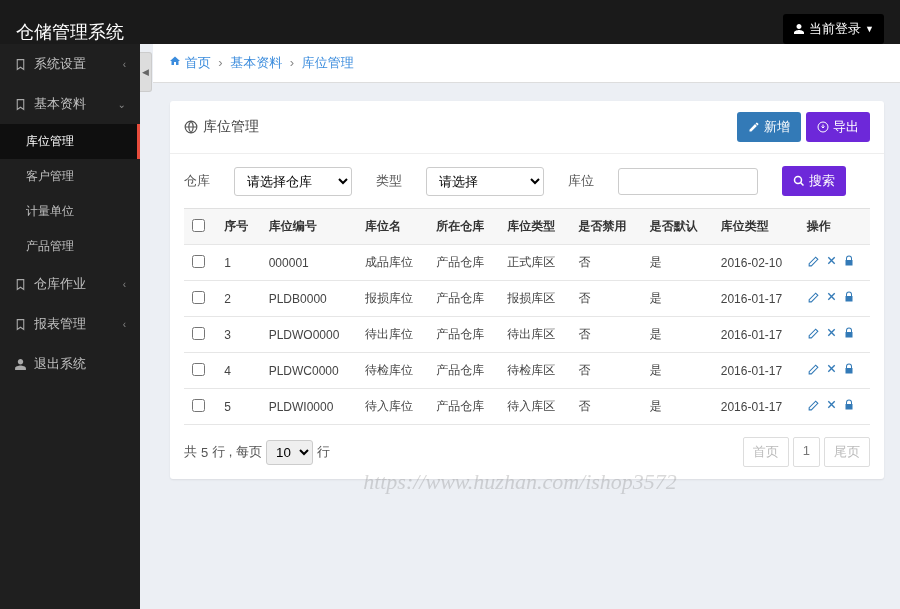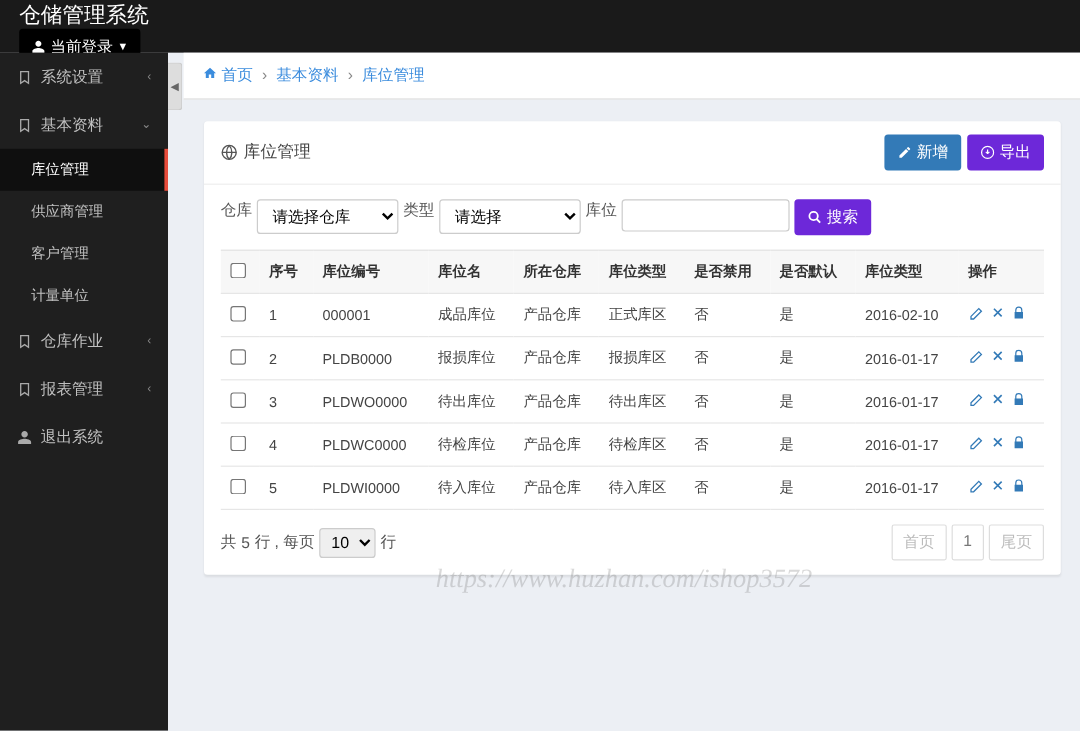--- a/index.html
+++ b/index.html
@@ -1,17 +1,17 @@
 <!DOCTYPE html>
 <html><head>
 <meta charset="utf-8">
 <style>
 * { box-sizing: border-box; margin: 0; padding: 0; }
 body { font-family: "Microsoft YaHei", Arial, sans-serif; font-size: 13px; background: #eceff4; color: #333; }
-.topbar { background: #1a1a1a; color: #fff; height: 44px; display: flex; align-items: flex-start; padding: 0 16px; justify-content: space-between; flex-direction: column; }
+.topbar { background: #1a1a1a; color: #fff; height: 44px; display: flex; align-items: flex-end; padding: 0 16px; justify-content: space-between; }
 .brand { font-size: 18px; font-weight: 400; }
 .login-btn { background: #000; color: #fff; padding: 6px 10px; border-radius: 3px; display: flex; align-items: center; gap: 4px; cursor: pointer; font-size: 13px; }
 .layout { display: flex; height: 565px; }
 .sidebar { width: 140px; background: #1f1f1f; color: #c0c0c0; flex-shrink: 0; }
 .side-group { padding: 11px 14px; display: flex; align-items: center; justify-content: space-between; cursor: pointer; font-size: 13px; }
 .side-group .left { display: flex; align-items: center; gap: 7px; }
 .chev { font-size: 10px; color: #888; }
 .side-sub { padding: 9px 14px 9px 26px; font-size: 12px; cursor: pointer; position: relative; }
 .side-sub.active { background: #0f0f0f; color: #fff; }
 .side-sub.active::after { content: ""; position: absolute; right: 0; top: 0; bottom: 0; width: 3px; background: #e74c3c; }
@@ -20,21 +20,21 @@
 .breadcrumb { background: #fff; padding: 10px 16px; border-bottom: 1px solid #ddd; color: #3b8cdd; font-size: 13px; margin-left: 13px; }
 .breadcrumb a { color: #3b8cdd; text-decoration: none; }
 .breadcrumb .sep { color: #888; margin: 0 4px; }
 .panel { background: #fff; margin: 18px 16px 16px 30px; border-radius: 3px; box-shadow: 0 1px 2px rgba(0,0,0,0.08); }
 .panel-head { padding: 11px 14px; border-bottom: 1px solid #eee; display: flex; justify-content: space-between; align-items: center; }
 .panel-title { display: flex; align-items: center; gap: 5px; color: #444; font-size: 14px; }
 .panel-actions { display: flex; gap: 5px; }
 .btn { padding: 6px 11px; border-radius: 3px; color: #fff; cursor: pointer; display: inline-flex; align-items: center; gap: 4px; font-size: 13px; border: none; }
 .btn-primary { background: #337ab7; }
 .btn-info { background: #6d28d9; }
-.filter-row { padding: 12px 14px; display: flex; align-items: flex-start; gap: 4px; flex-wrap: wrap; }
+.filter-row { padding: 12px 14px; display: flex; align-items: center; gap: 24px; flex-wrap: wrap; }
 .filter-row label { color: #555; font-size: 13px; }
 .filter-row select, .filter-row input[type=text] { padding: 5px 8px; border: 1px solid #ccc; border-radius: 3px; font-size: 13px; background: #fff; }
 .filter-row select { min-width: 118px; }
 .filter-row input[type=text] { width: 140px; }
 table { width: calc(100% - 28px); margin: 0 14px; border-collapse: collapse; }
 th, td { padding: 9px 8px; text-align: left; border-bottom: 1px solid #e6e6e6; font-size: 12px; }
 th { background: #f7f7f7; color: #333; border-top: 1px solid #e0e0e0; font-weight: 600; }
 td { color: #444; }
 .op-icons { display: flex; gap: 6px; }
 .op-icons svg { cursor: pointer; }
@@ -82,23 +82,23 @@
           <span class="icon">
             <svg width="13" height="13" viewBox="0 0 24 24" fill="none" stroke="#aaa" stroke-width="2">
               <path d="M6 3h12v18l-6-4-6 4V3z"></path>
             </svg>
           </span>
           <span>基本资料</span>
         </span>
         <span class="chev">⌄</span>
       </div>
       <div class="side-sub active">库位管理</div>
-      <div class="side-sub">供应商管理</div>
       <div class="side-sub">客户管理</div>
       <div class="side-sub">计量单位</div>
+      <div class="side-sub">产品管理</div>
       <div class="side-group">
         <span class="left">
           <span class="icon">
             <svg width="13" height="13" viewBox="0 0 24 24" fill="none" stroke="#aaa" stroke-width="2">
               <path d="M6 3h12v18l-6-4-6 4V3z"></path>
             </svg>
           </span>
           <span>仓库作业</span>
         </span>
         <span class="chev">‹</span>

